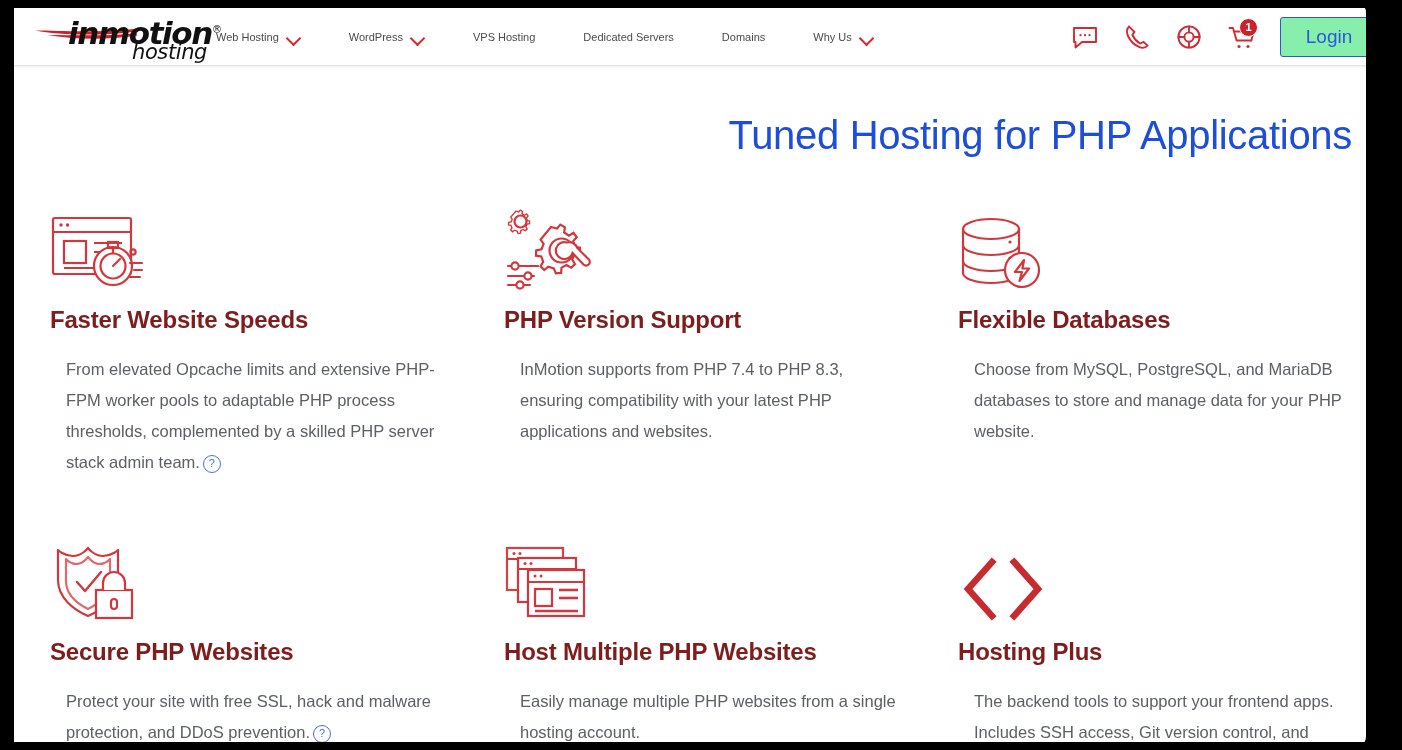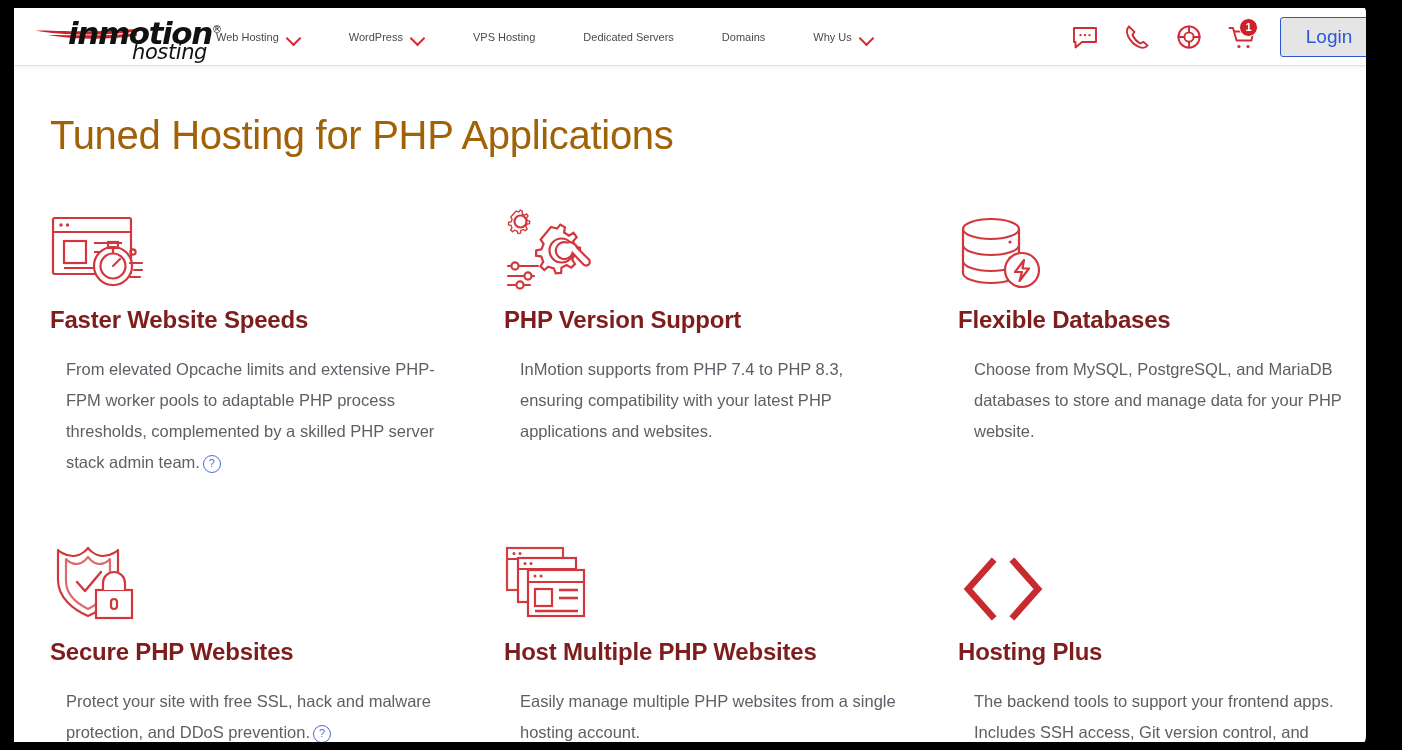--- a/index.html
+++ b/index.html
@@ -161,41 +161,41 @@
     border: 1.5px solid #ffffff;
   }
 
   #login-btn {
     flex: 0 0 auto;
     margin-right: 10px;
     width: 98px;
     height: 40px;
     border: 1.6px solid #2b59d6;
     border-radius: 3px;
-    background: #e5e5e5;
+    background: #86efac;
     color: #2b59d6;
     font-size: 19px;
     font-family: "Liberation Sans", sans-serif;
     display: flex;
     align-items: center;
     justify-content: center;
     cursor: pointer;
     padding: 0;
   }
 
   
   #main {
     padding: 0 36px;
   }
 
   #page-title {
-    text-align: left;
+    text-align: right;
     font-size: 40px;
     font-weight: normal;
-    color: #a16207;
+    color: #1d4ed8;
     letter-spacing: -0.3px;
     margin: 47px 0 0 0;
     padding: 0;
   }
 
   #grid {
     display: grid;
     grid-template-columns: repeat(3, 1fr);
     column-gap: 60px;
     row-gap: 0px;

